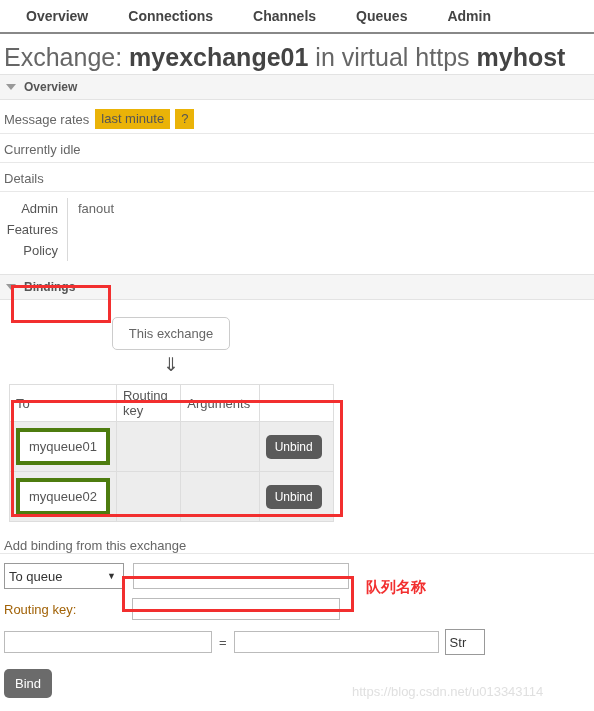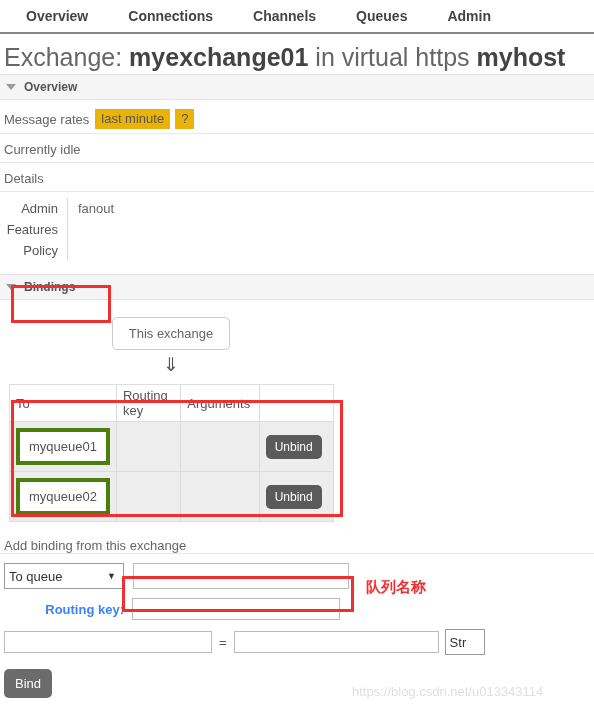--- a/index.html
+++ b/index.html
@@ -215,26 +215,25 @@
     border-bottom: 1px solid #e8e8e8;
   }
   .form-row {
     display: flex;
     align-items: center;
     padding-top: 9px;
     padding-left: 4px;
   }
   .form-lab {
     width: 128px;
-    text-align: right;
+    text-align: left;
     padding-right: 8px;
-    color: #3b82f6;
-    font-size: 13px;
-    box-sizing: border-box;
-    font-weight: bold;
+    color: #a16207;
+    font-size: 13px;
+    box-sizing: border-box;
   }
   .txt {
     border: 1px solid #bbbbbb;
     background: #ffffff;
     height: 22px;
     box-sizing: border-box;
     font-family: "Liberation Sans", sans-serif;
     font-size: 13px;
     color: #444444;
     padding: 0 4px;

